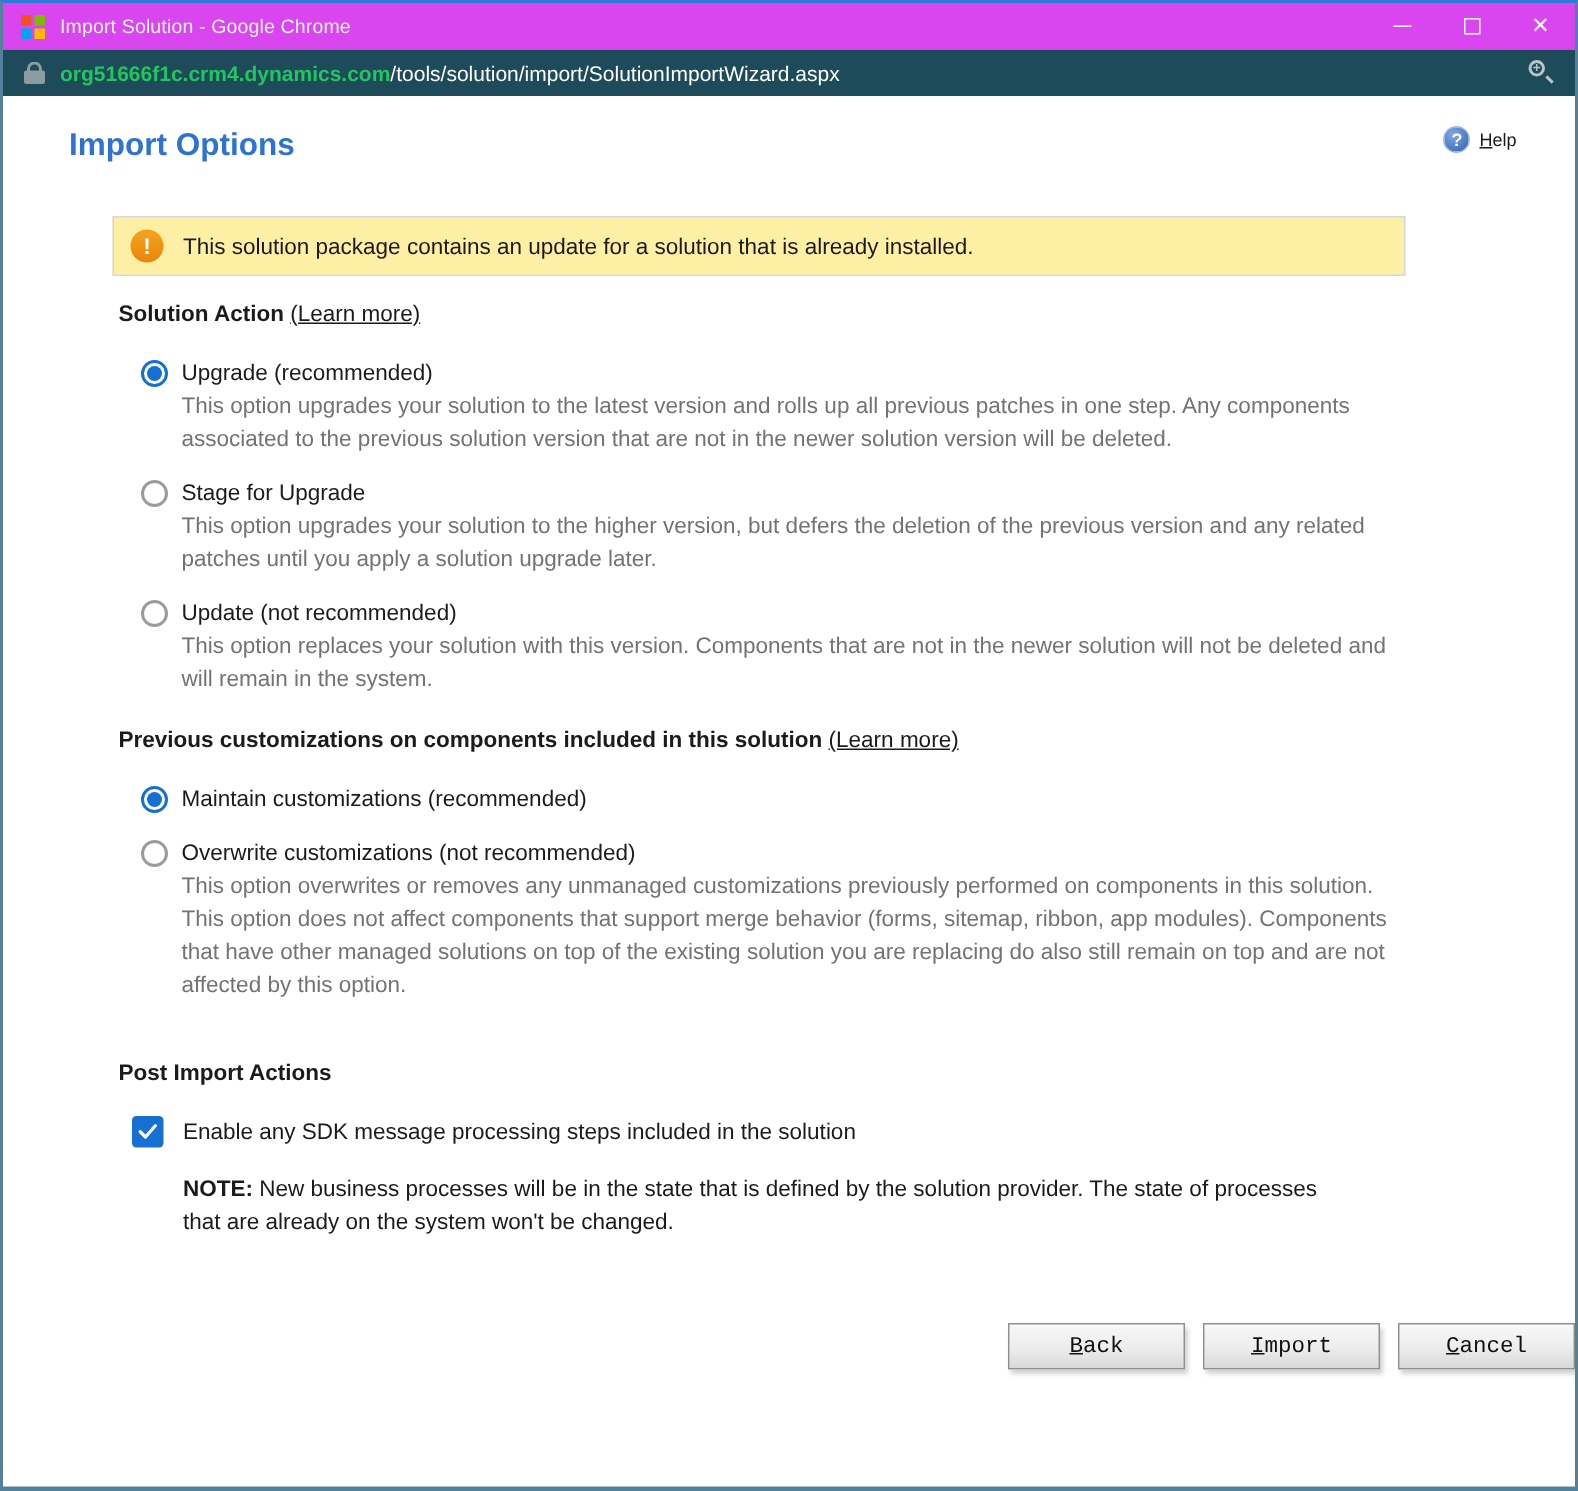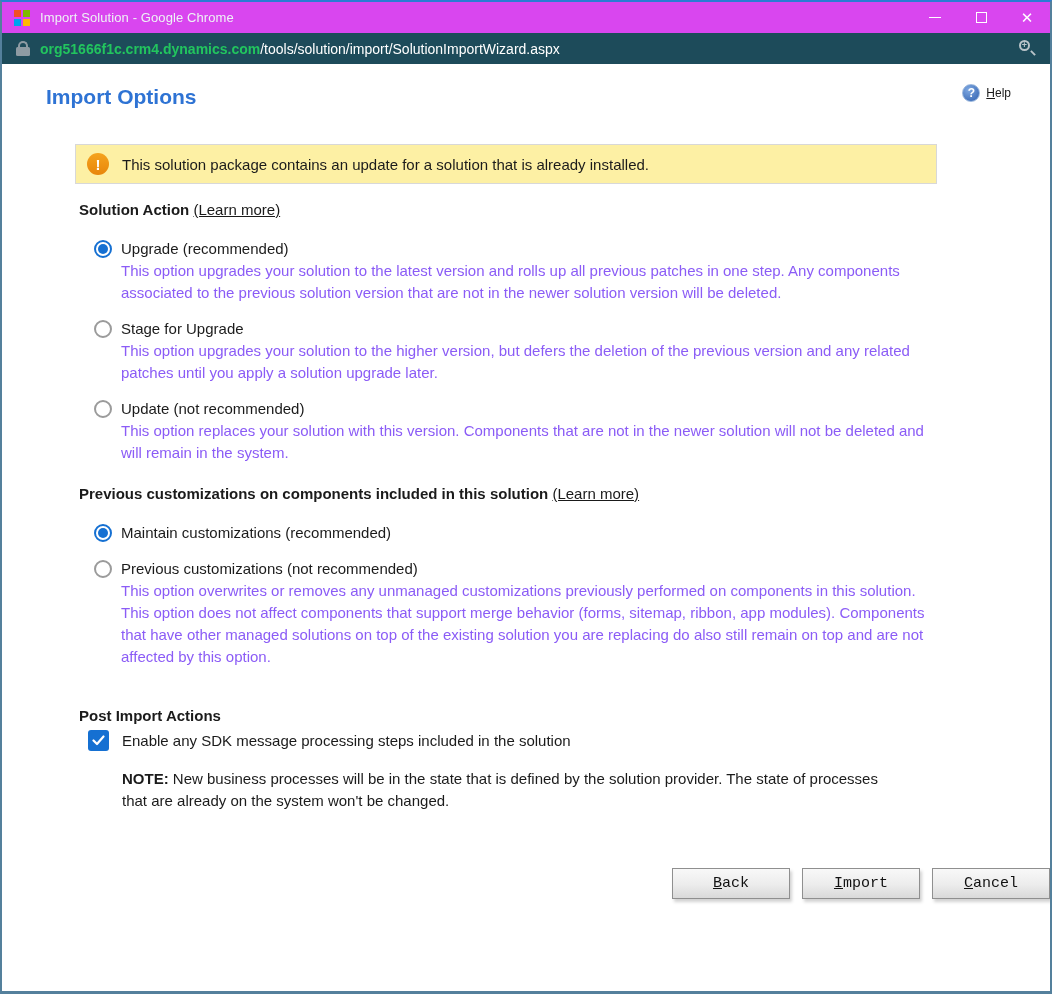--- a/index.html
+++ b/index.html
@@ -109,25 +109,25 @@
     border-radius: 50%; border: 2px solid #9b9b9b; background: #fff;
     position: relative; cursor: pointer;
   }
   .radio.selected { border-color: #1570d2; }
   .radio.selected::after {
     content: ''; position: absolute; left: 2px; top: 2px; right: 2px; bottom: 2px;
     border-radius: 50%; background: #1570d2;
   }
   .option-text { margin-left: 9px; }
   .option-label { line-height: 22px; cursor: pointer; }
-  .option-desc { line-height: 22px; width: 812px; color: #8b5cf6; }
+  .option-desc { line-height: 22px; width: 812px; color: #737373; }
 
   .subhead { margin: 38px 0 0 33px; font-weight: bold; font-size: 15px; line-height: 20px; }
 
-  .check-row { display: flex; align-items: flex-start; margin: 4px 0 0 42px; }
+  .check-row { display: flex; align-items: flex-start; margin: 18px 0 0 42px; }
   .checkbox {
     flex: 0 0 auto; width: 21px; height: 21px; border-radius: 3px;
     background: #1570d2; display: flex; align-items: center; justify-content: center;
     cursor: pointer;
   }
   .check-row .cb-label { margin-left: 13px; line-height: 22px; cursor: pointer; }
 
   .note { margin: 16px 0 0 76px; width: 768px; line-height: 22px; }
   .note b { font-weight: bold; }
 
@@ -234,21 +234,21 @@
     <div class="option">
       <span class="radio selected"></span>
       <div class="option-text">
         <div class="option-label">Maintain customizations (recommended)</div>
       </div>
     </div>
 
     <div class="option">
       <span class="radio"></span>
       <div class="option-text">
-        <div class="option-label">Previous customizations (not recommended)</div>
+        <div class="option-label">Overwrite customizations (not recommended)</div>
         <div class="option-desc">This option overwrites or removes any unmanaged customizations previously performed on components in this solution. This option does not affect components that support merge behavior (forms, sitemap, ribbon, app modules). Components that have other managed solutions on top of the existing solution you are replacing do also still remain on top and are not affected by this option.</div>
       </div>
     </div>
 
     <div class="subhead">Post Import Actions</div>
 
     <div class="check-row">
       <span class="checkbox">
         <svg width="13" height="11" viewBox="0 0 13 11">
           <polyline points="1.5,5.5 5,9 11.5,1.5" fill="none" stroke="#ffffff" stroke-width="2.2" stroke-linecap="round" stroke-linejoin="round"></polyline>

